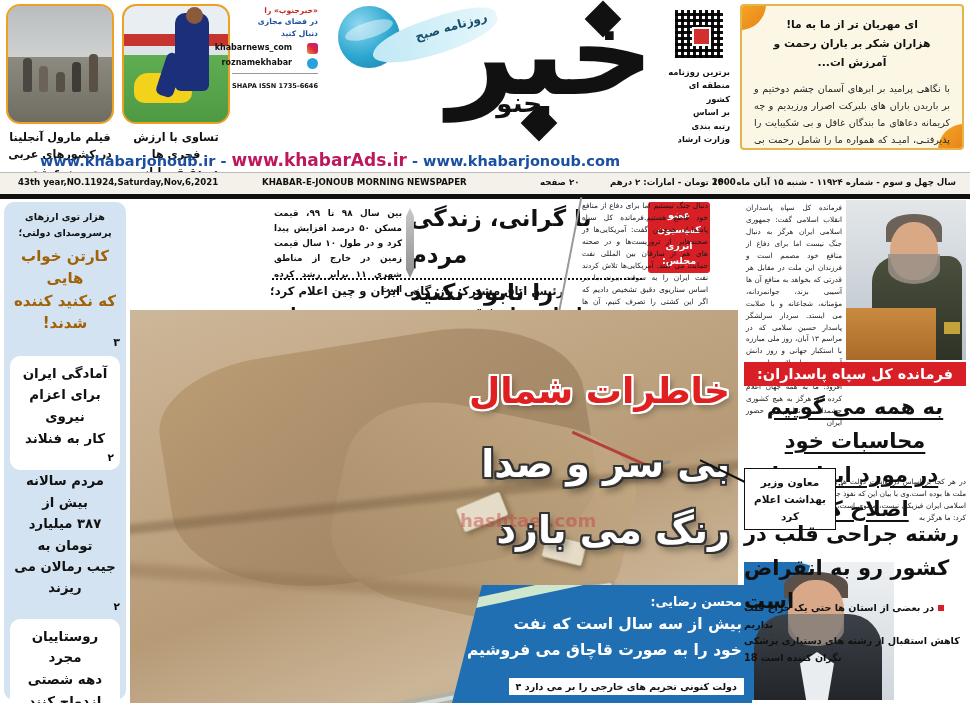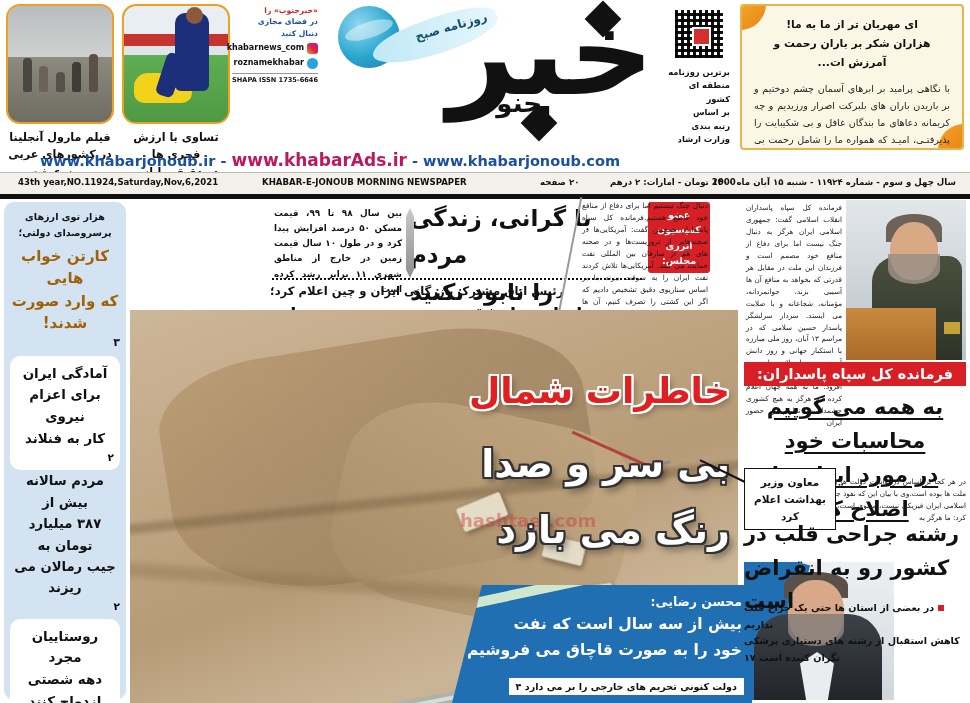--- a/index.html
+++ b/index.html
@@ -41,26 +41,26 @@
   .promo .cap{
     margin-top:5px;text-align:center;font-size:11.2px;font-weight:bold;color:#111;
     line-height:1.55;direction:rtl;
   }
   .promo .pg{margin-top:2px;text-align:right;font-size:12px;font-weight:bold;color:#111;padding-right:2px;}
 
   
   .social{position:absolute;left:232px;top:5px;width:86px;font-size:7.6px;direction:rtl;text-align:right;line-height:1.5;}
   .social .t{color:#1b4fa0;font-weight:bold;}
   .social .t .hl{color:#c62828;}
-  .social .row{display:flex;align-items:center;gap:3px;margin-top:3px;}
+  .social .row{display:flex;align-items:center;gap:15px;margin-top:3px;}
   .social .ic{width:11px;height:11px;border-radius:3px;flex:0 0 auto;}
   .social .ic.ig{background:linear-gradient(45deg,#f09433,#dc2743,#bc1888);}
   .social .ic.tg{background:#29a2da;border-radius:50%;}
   .social .hand{font-size:8px;font-weight:bold;color:#111;direction:ltr;}
-  .social .issn{margin-top:4px;font-size:6.6px;font-weight:bold;color:#111;direction:ltr;border-top:1px solid #999;padding-top:2px;}
+  .social .issn{margin-top:4px;font-size:6.6px;font-weight:bold;color:#111;direction:ltr;border-top:1px solid #999;padding-top:8px;}
 
   
   .logoblock{position:absolute;left:330px;top:0;width:330px;height:150px;}
   .globe{position:absolute;left:8px;top:6px;width:62px;height:62px;border-radius:50%;
     background:radial-gradient(circle at 34% 30%,#8fd8ef,#2aa6cf 55%,#1b7fa8);}
   .globe:before{content:"";position:absolute;left:6px;top:16px;width:50px;height:16px;background:rgba(255,255,255,.45);border-radius:50%;transform:rotate(-18deg);}
   .swoosh{position:absolute;left:40px;top:18px;width:130px;height:36px;
     background:linear-gradient(100deg,#bfe8f5,#e8f7fc);transform:rotate(-18deg);border-radius:50% 40% 46% 50%;}
   .swoosh span{position:absolute;right:10px;top:7px;font-size:12px;font-weight:bold;color:#16506b;transform:rotate(2deg);white-space:nowrap;}
   .khabar{
@@ -343,21 +343,21 @@
   <div class="rulebar"></div>
 
   <div class="sidebar">
     <div>
       <div class="sb-kicker">
         <div>هزار توی ارزهای</div>
         <div>پرسروصدای دولتی؛</div>
       </div>
       <div class="sb-head">
         <div>کارتن خواب هایی</div>
-        <div>که وارد صورت شدند!</div>
+        <div>که نکنید کننده شدند!</div>
       </div>
       <div class="sb-pg">۳</div>
     </div>
 
     <div class="sb-card">
       <div class="txt">
         <div>آمادگی ایران</div>
         <div>برای اعزام نیروی</div>
         <div>کار به فنلاند</div>
       </div>
@@ -483,17 +483,17 @@
     </div>
 
     <div class="r-head2">
       <div>رشته جراحی قلب در</div>
       <div>کشور رو به انقراض است</div>
     </div>
 
     <div class="r-bullets">
       <div><span class="sq"></span><span>در بعضی از استان ها حتی یک جراح قلب نداریم</span></div>
       <div>کاهش استقبال از رشته های دستیاری پزشکی</div>
-      <div>نگران کننده است  ۱۷</div>
+      <div>نگران کننده است  18</div>
     </div>
   </div>
 
 </div>
 
 </body></html>

